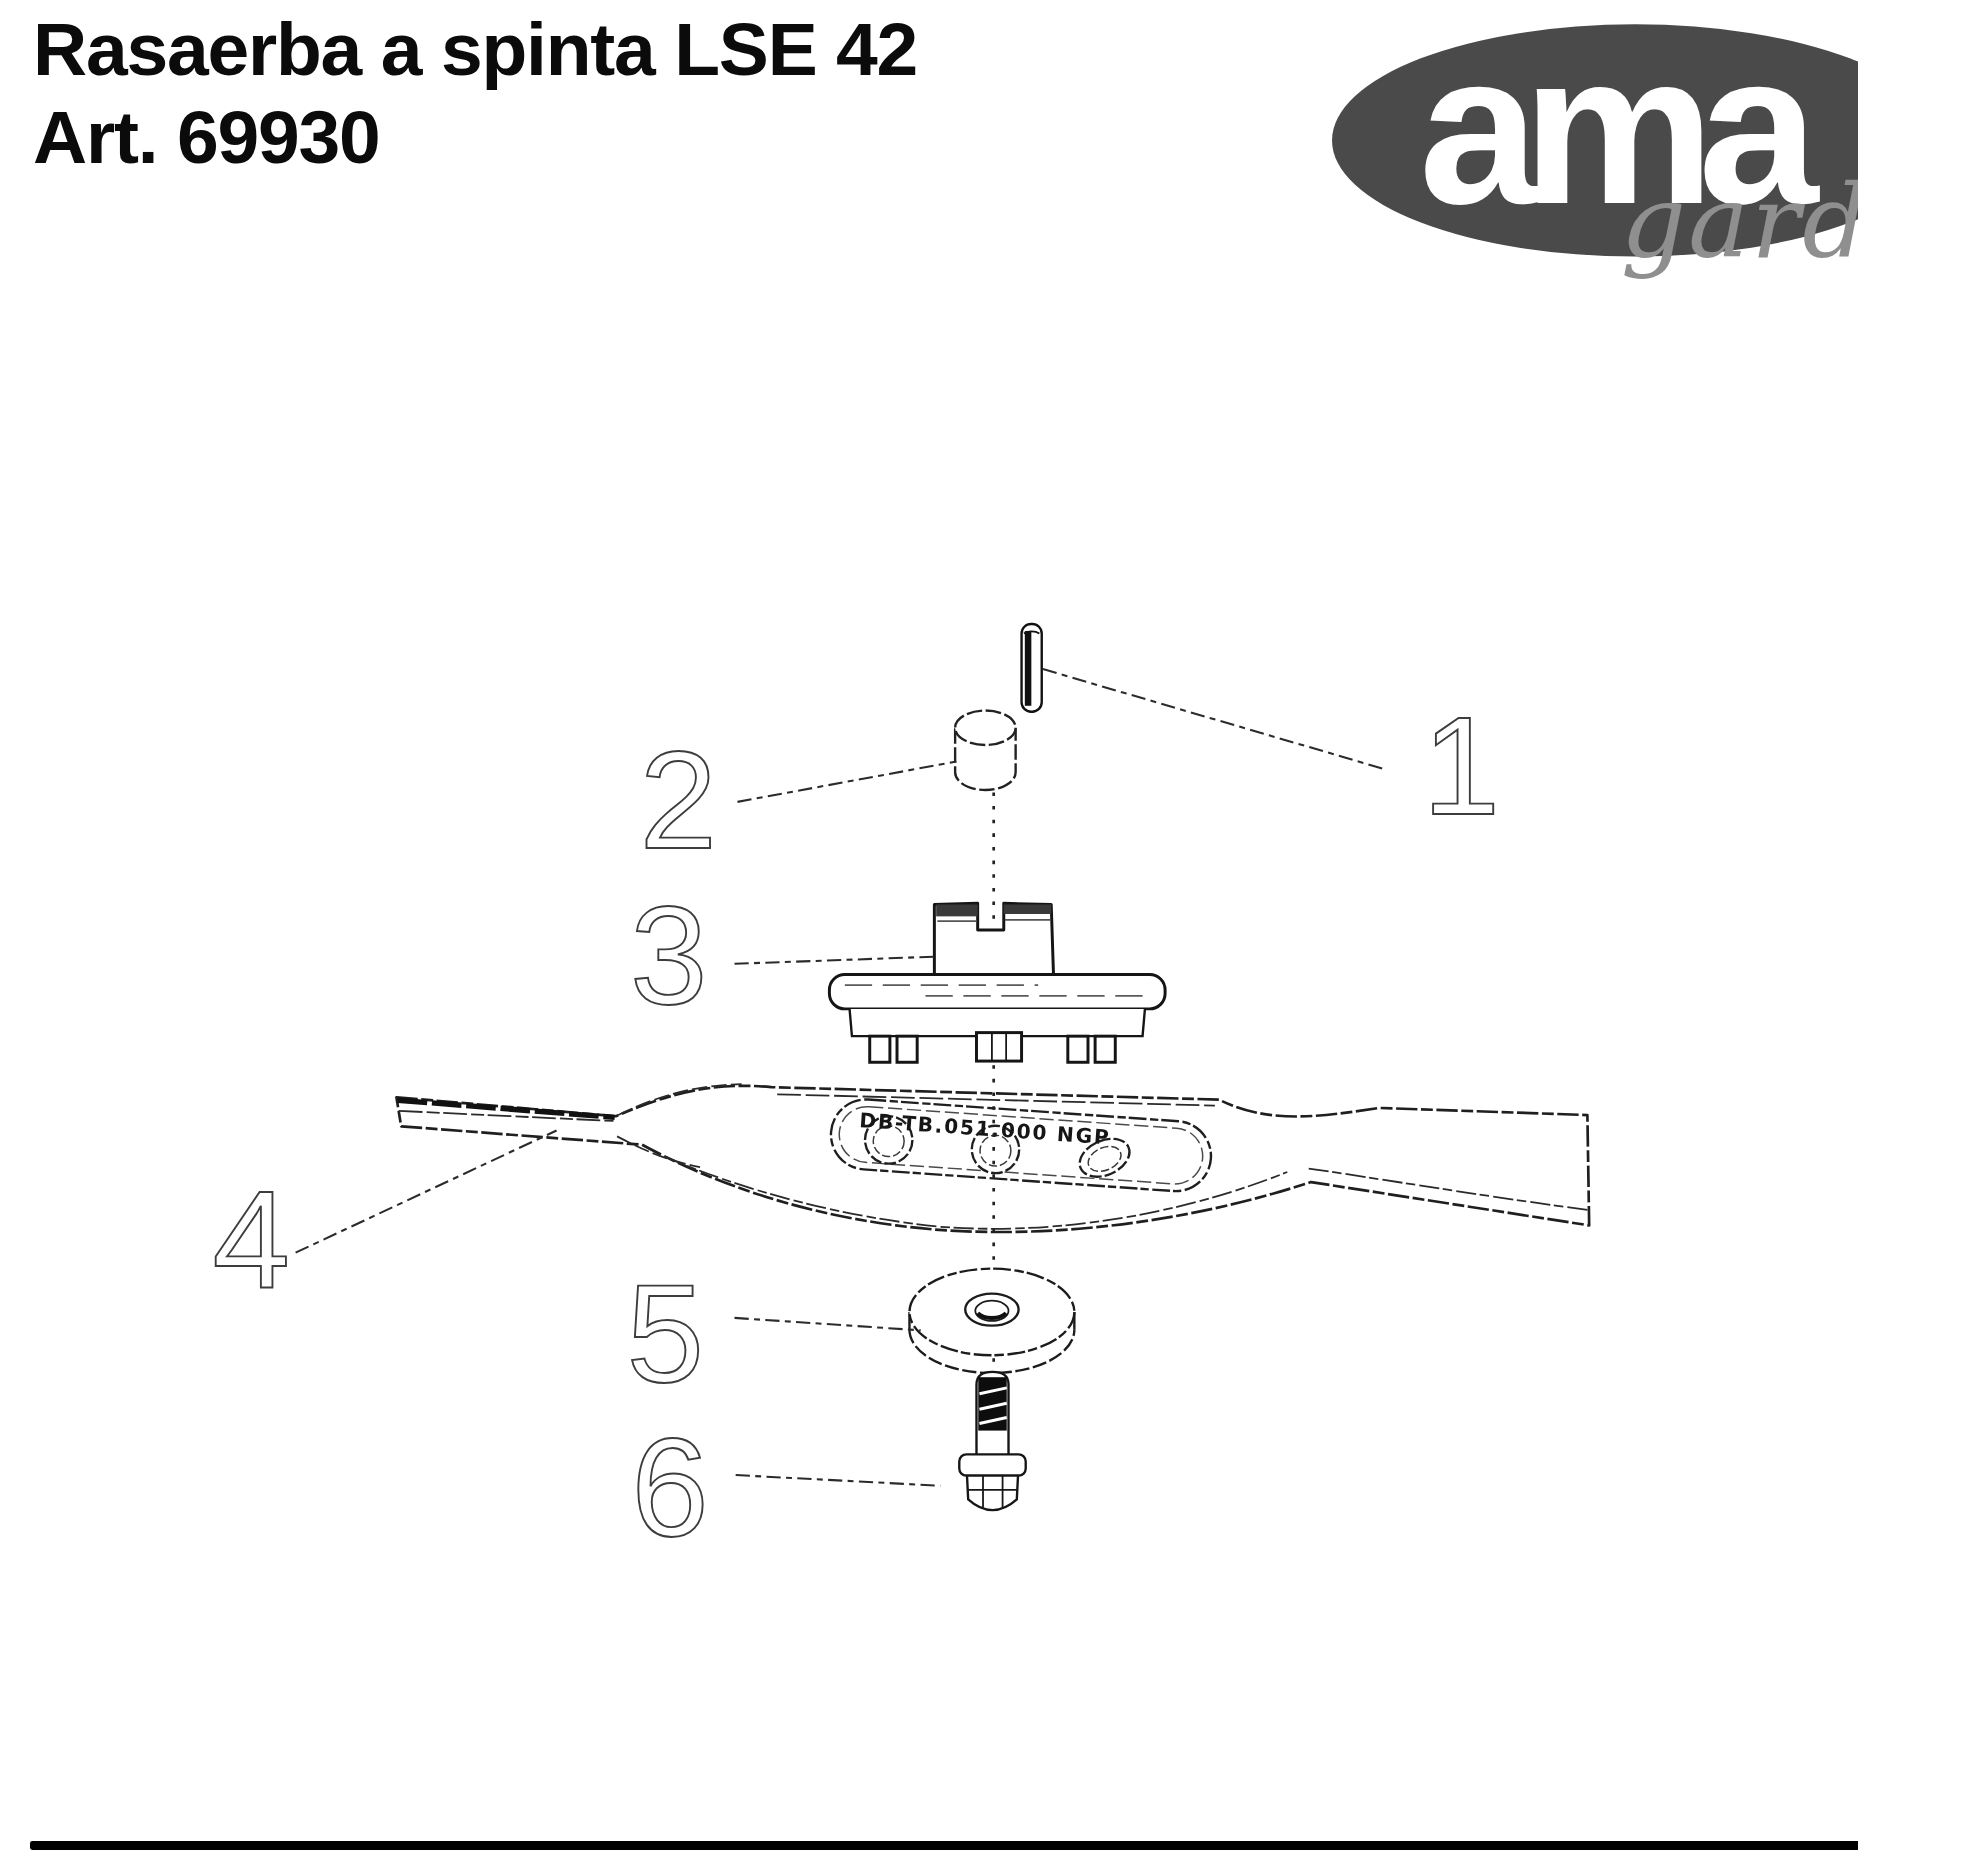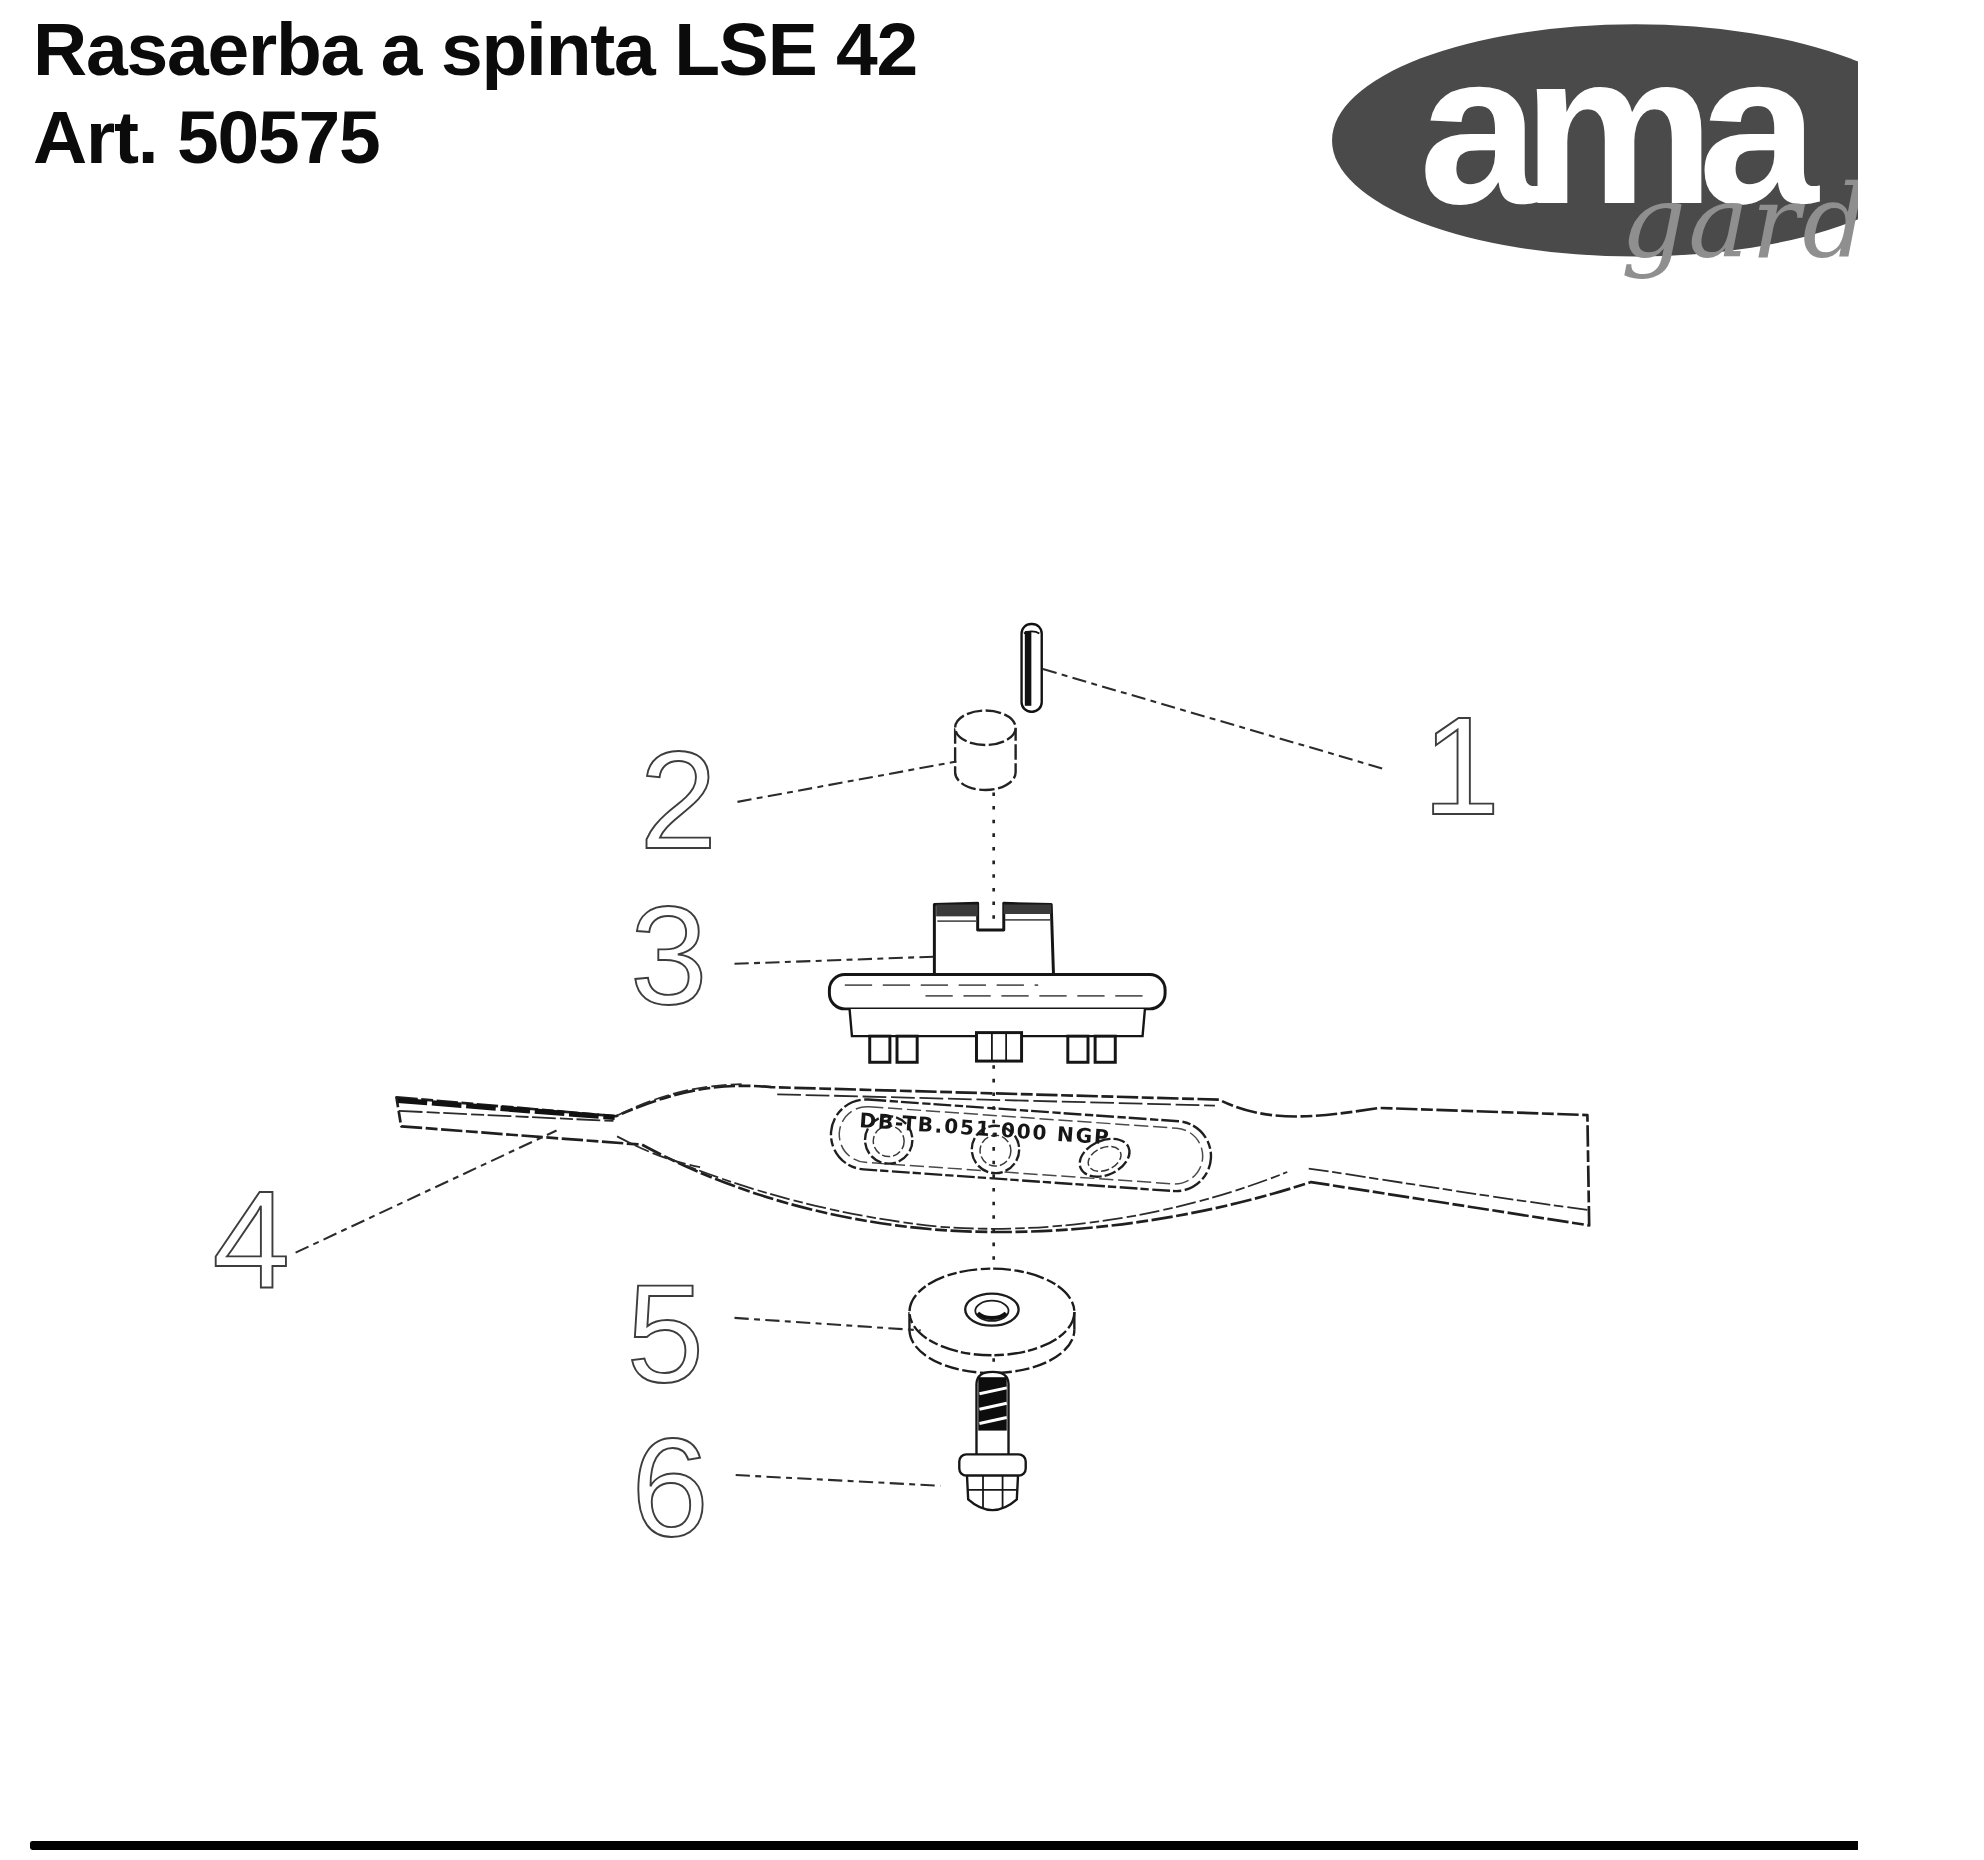--- a/index.html
+++ b/index.html
@@ -72,21 +72,21 @@
     border-radius:2.4px 0 0 2.4px;
   }
 </style>
 </head>
 <body>
 
 <div class="page">
 
   <div class="title-block">
     <div>Rasaerba a spinta LSE 42</div>
-    <div>Art. 50575</div>
+    <div>Art. 69930</div>
   </div>
 
   <svg class="logo-svg" viewBox="0 0 1150 520">
     <ellipse cx="562" cy="232" rx="512" ry="196" fill="#4a4a4a"></ellipse>
     <text class="logo-brand" x="520" y="338" text-anchor="middle" fill="#ffffff">ama</text>
     <text class="logo-sub" x="858" y="428" text-anchor="middle" fill="#8f8f8f">garden</text>
   </svg>
 
   <svg class="diagram-svg" viewBox="0 0 3346 3136">
 

